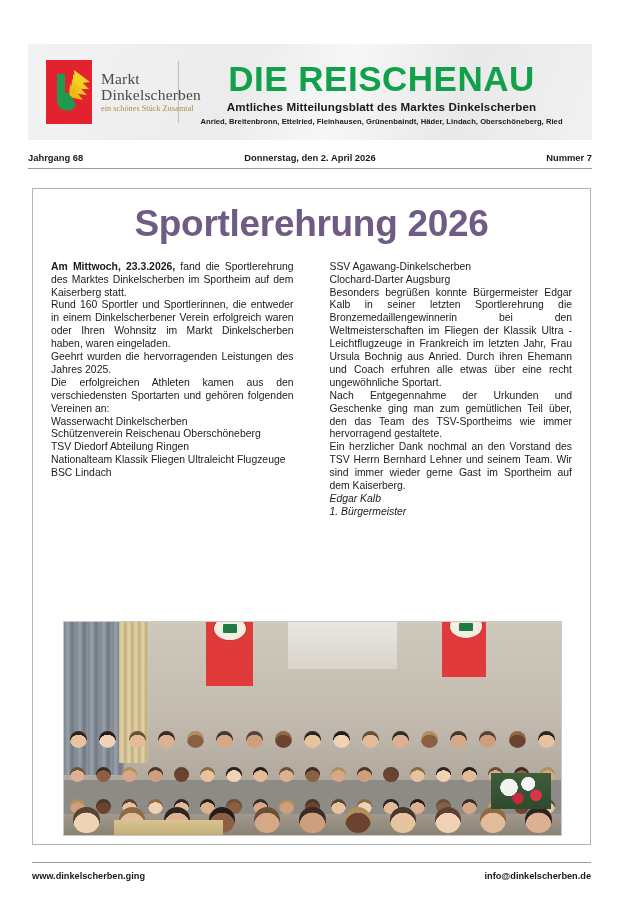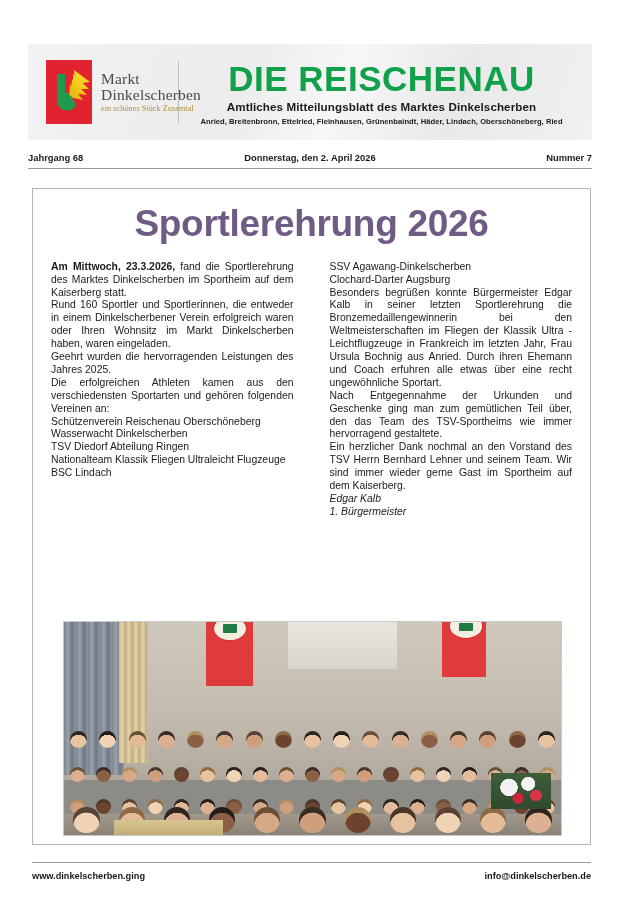--- a/index.html
+++ b/index.html
@@ -174,22 +174,22 @@
 <div class="content-box">
 
   <div class="headline">Sportlerehrung 2026</div>
 
   <div class="columns">
     <div class="col" id="col-left">
         <p><span class="lead">Am Mittwoch, 23.3.2026,</span> fand die Sportlerehrung des Marktes Dinkelscherben im Sportheim auf dem Kaiserberg statt.</p>
         <p>Rund 160 Sportler und Sportlerinnen, die entweder in einem Dinkelscherbener Verein erfolgreich waren oder Ihren Wohnsitz im Markt Dinkelscherben haben, waren eingeladen.</p>
         <p>Geehrt wurden die hervorragenden Leistungen des Jahres 2025.</p>
         <p>Die erfolgreichen Athleten kamen aus den verschiedensten Sportarten und gehören folgenden Vereinen an:</p>
+        <p class="nojust">Wasserwacht Dinkelscherben</p>
         <p class="nojust">Schützenverein Reischenau Oberschöneberg</p>
-        <p class="nojust">Wasserwacht Dinkelscherben</p>
         <p class="nojust">TSV Diedorf Abteilung Ringen</p>
         <p>Nationalteam Klassik Fliegen Ultraleicht Flugzeuge</p>
         <p class="nojust">BSC Lindach</p>
       </div>
     <div class="col" id="col-right">
         <p class="nojust">SSV Agawang-Dinkelscherben</p>
         <p class="nojust">Clochard-Darter Augsburg</p>
         <p>Besonders begrüßen konnte Bürgermeister Edgar Kalb in seiner letzten Sportlerehrung die Bronzemedaillengewinnerin bei den Weltmeisterschaften im Fliegen der Klassik Ultra -Leichtflugzeuge in Frankreich im letzten Jahr, Frau Ursula Bochnig aus Anried. Durch ihren Ehemann und Coach erfuhren alle etwas über eine recht ungewöhnliche Sportart.</p>
         <p>Nach Entgegennahme der Urkunden und Geschenke ging man zum gemütlichen Teil über, den das Team des TSV-Sportheims wie immer hervorragend gestaltete.</p>
         <p>Ein herzlicher Dank nochmal an den Vorstand des TSV Herrn Bernhard Lehner und seinem Team. Wir sind immer wieder gerne Gast im Sportheim auf dem Kaiserberg.</p>

